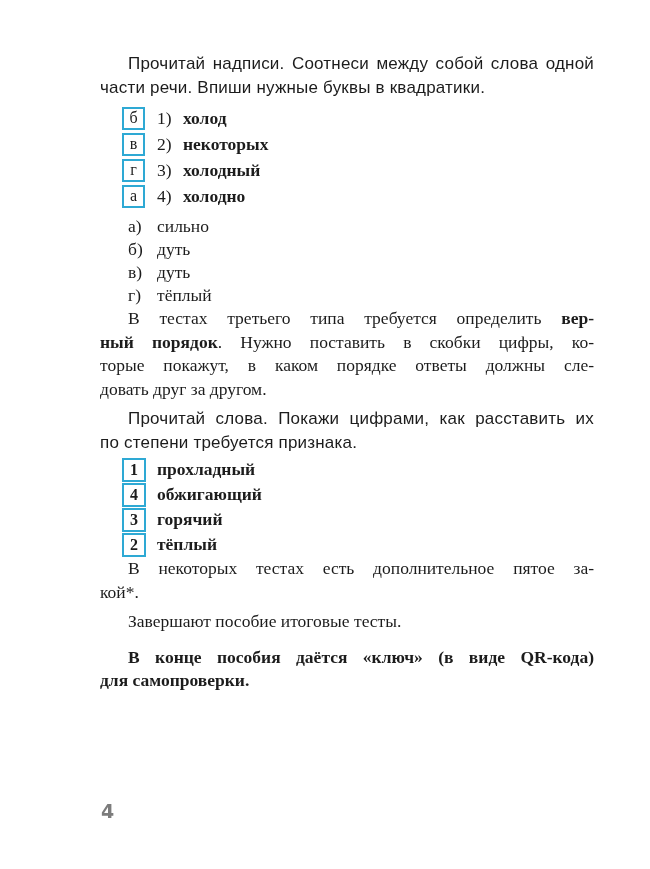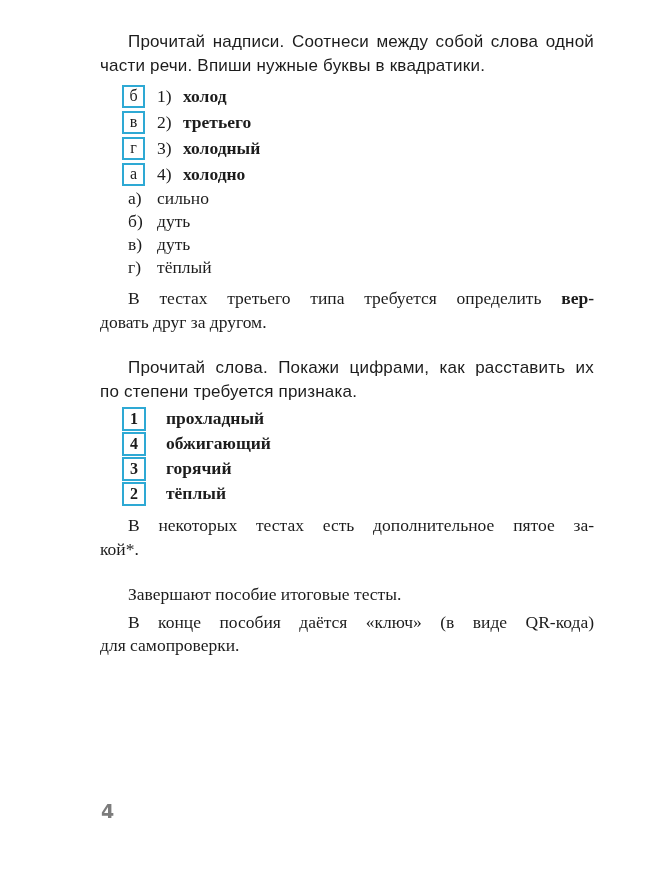--- a/index.html
+++ b/index.html
@@ -6,21 +6,21 @@
   .page {
     position: relative;
     width: 650px; height: 869px;
     background: #ffffff;
     margin: 0 auto;
     overflow: hidden;
   }
   .content {
     width: 494px;
     margin-left: 100px;
-    padding-top: 30px;
+    padding-top: 52px;
     color: #1c1c1c;
   }
   
   .line { display: block; }
   .just { text-align: justify; text-align-last: justify; }
   .lastline { text-align: center; text-align-last: left; }
   .indent { text-indent: 28px; }
 
   .sans-para .line {
     font-family: "Liberation Sans", sans-serif;
@@ -43,47 +43,47 @@
     font-size: 16px; color: #1c1c1c;
     background: #fff;
   }
   .mnum {
     display: inline-block; margin-left: 12px; width: 26px;
     font-family: "Liberation Serif", serif; font-size: 17.5px;
   }
   .mword { font-family: "Liberation Serif", serif; font-size: 17.5px; font-weight: bold; }
 
   
-  .options { }
+  .options { margin-top: 6px; }
   .opt-row {
     height: 23px; padding-left: 28px;
     font-family: "Liberation Serif", serif; font-size: 17.5px; line-height: 23px;
   }
   .opt-label { display: inline-block; width: 29px; }
 
   
   .order-list { margin-top: 2px; }
   .order-row { display: flex; align-items: center; height: 25px; padding-left: 22px; }
   .obox {
     width: 20px; height: 20px;
     border: 2px solid #2ea9d4;
     display: inline-flex; align-items: center; justify-content: center;
     font-family: "Liberation Serif", serif;
     font-size: 16px; font-weight: 600; color: #1c1c1c;
     background: #fff;
   }
   .oword {
-    margin-left: 20px;
+    margin-left: 11px;
     font-family: "Liberation Serif", serif;
     font-size: 17.5px; font-weight: 600;
   }
 
-  .mt-a { margin-top: 4px; }
-  .mt-b { margin-top: 8px; }
-  .mt-c { margin-top: 22px; }
+  .mt-a { margin-top: 12px; font-weight: bold; }
+  .mt-b { }
+  .mt-c { margin-top: 6px; }
 
   .page-number {
     position: absolute; left: 101px; top: 800px;
     font-family: "DejaVu Sans", sans-serif;
     font-size: 19px; font-weight: bold; color: #7c7c7c;
   }
 </style>
 </head>
 <body>
 
@@ -97,21 +97,21 @@
 
     <div class="match-list">
       <div class="match-row">
         <span class="abox">б</span>
         <span class="mnum">1)</span>
         <span class="mword">холод</span>
       </div>
       <div class="match-row">
         <span class="abox">в</span>
         <span class="mnum">2)</span>
-        <span class="mword">третьего</span>
+        <span class="mword">некоторых</span>
       </div>
       <div class="match-row">
         <span class="abox">г</span>
         <span class="mnum">3)</span>
         <span class="mword">холодный</span>
       </div>
       <div class="match-row">
         <span class="abox">а</span>
         <span class="mnum">4)</span>
         <span class="mword">холодно</span>
@@ -128,20 +128,22 @@
       <div class="opt-row">
         <span class="opt-label">в)</span><span>дуть</span>
       </div>
       <div class="opt-row">
         <span class="opt-label">г)</span><span>тёплый</span>
       </div>
     </div>
 
     <div class="serif-para mt-b">
       <span class="line just indent"><span>В тестах третьего типа требуется определить </span><b>вер-</b></span>
+      <span class="line just"><b>ный порядок</b><span>. Нужно поставить в скобки цифры, ко-</span></span>
+      <span class="line just">торые покажут, в каком порядке ответы должны сле-</span>
       <span class="line lastline">довать друг за другом.</span>
     </div>
 
     <div class="sans-para mt-c">
       <span class="line just indent">Прочитай слова. Покажи цифрами, как расставить их</span>
       <span class="line lastline">по степени требуется признака.</span>
     </div>
 
     <div class="order-list">
       <div class="order-row">

